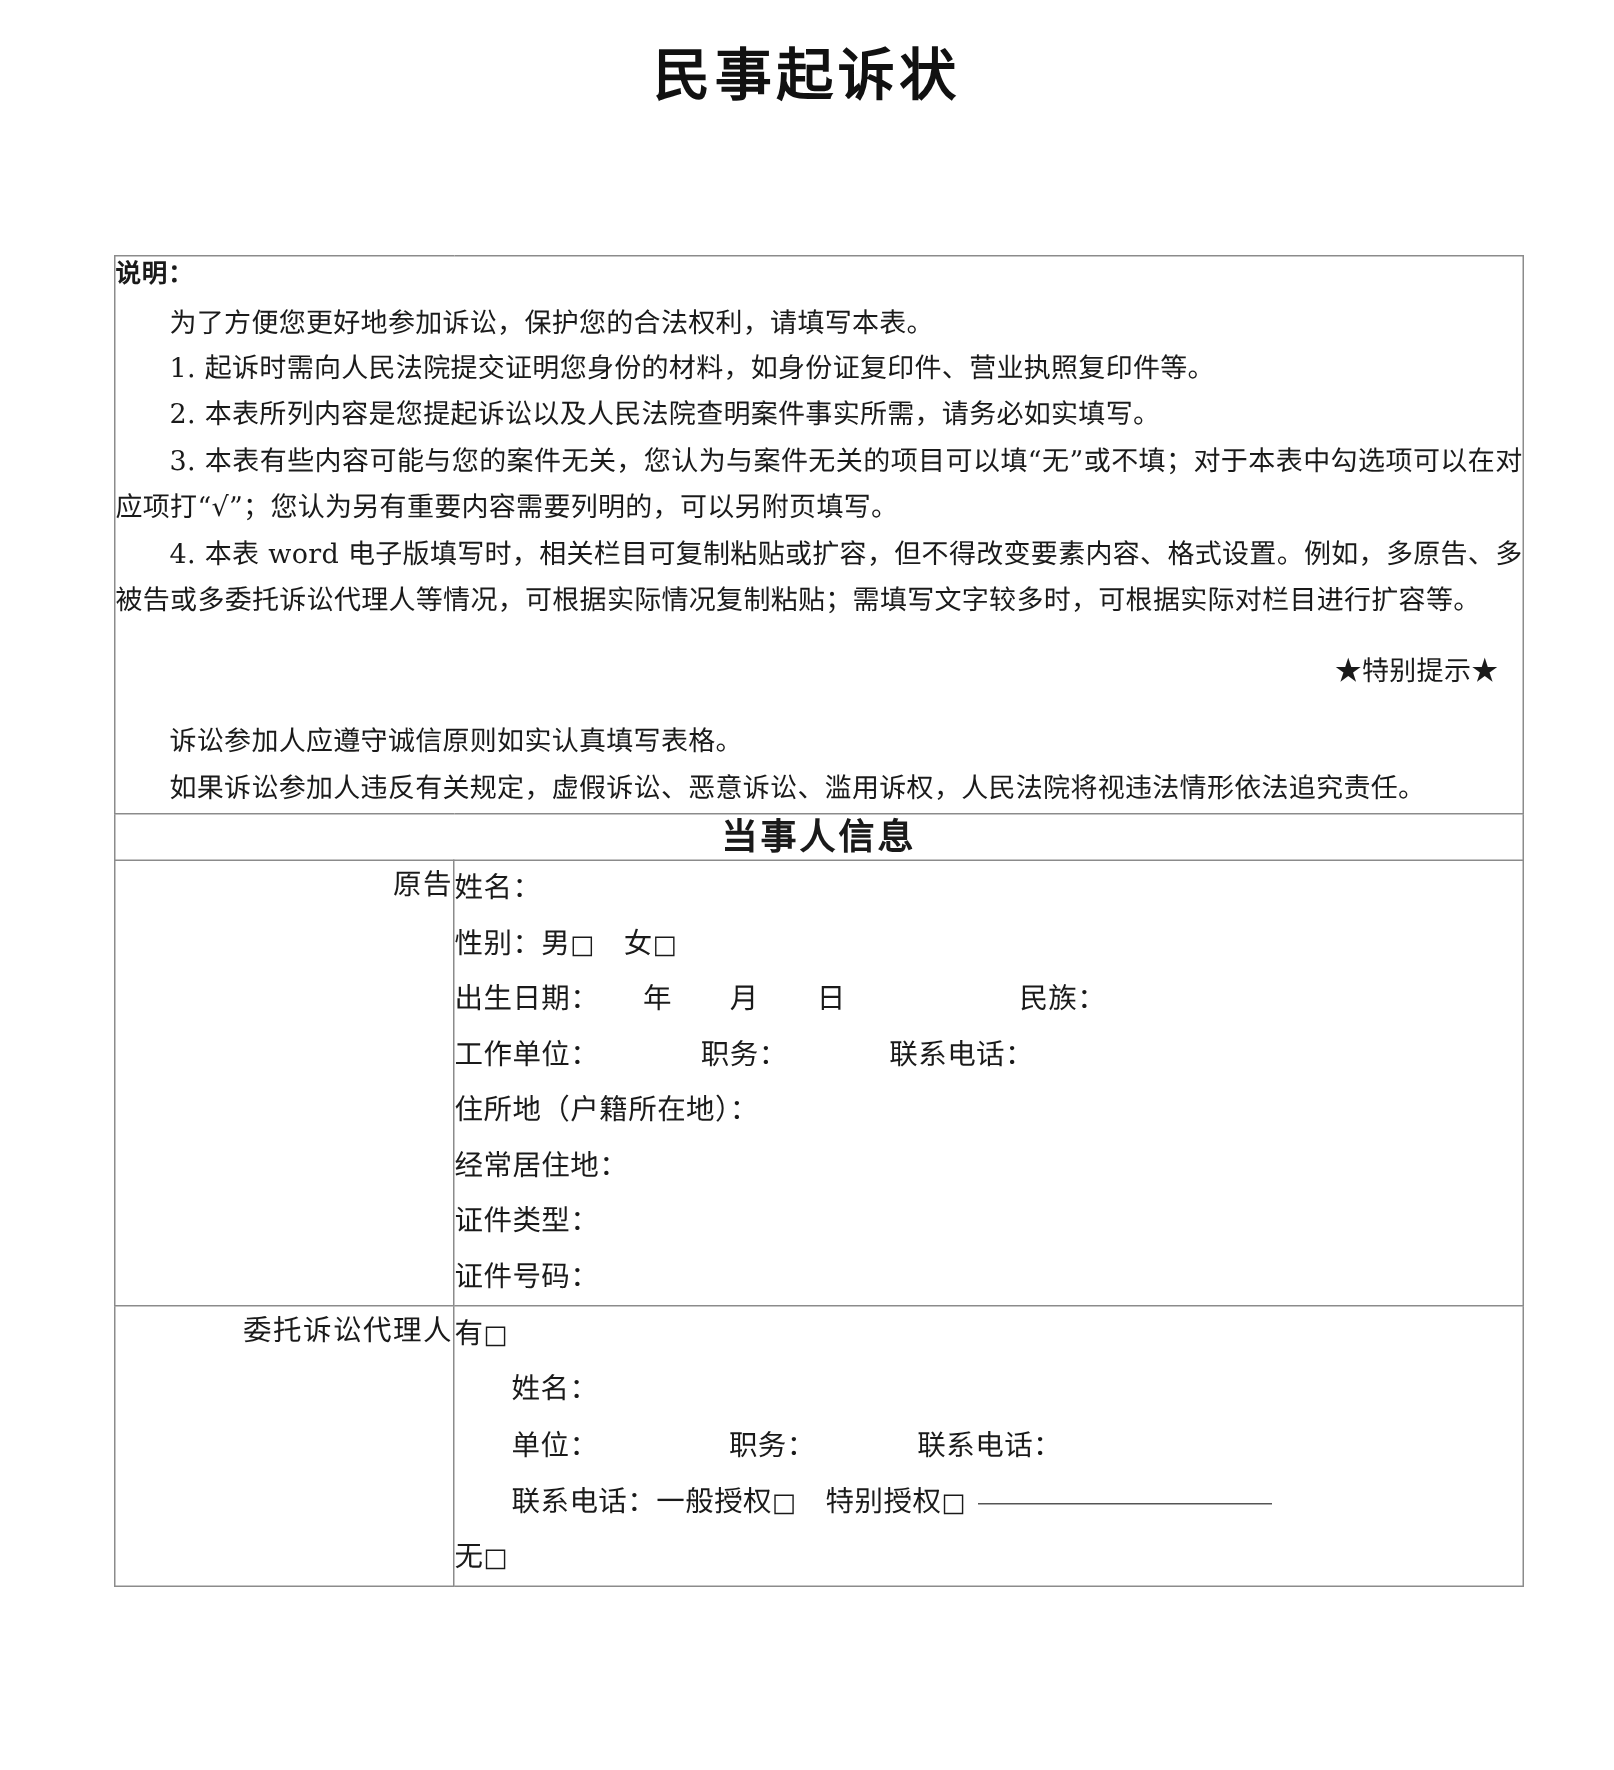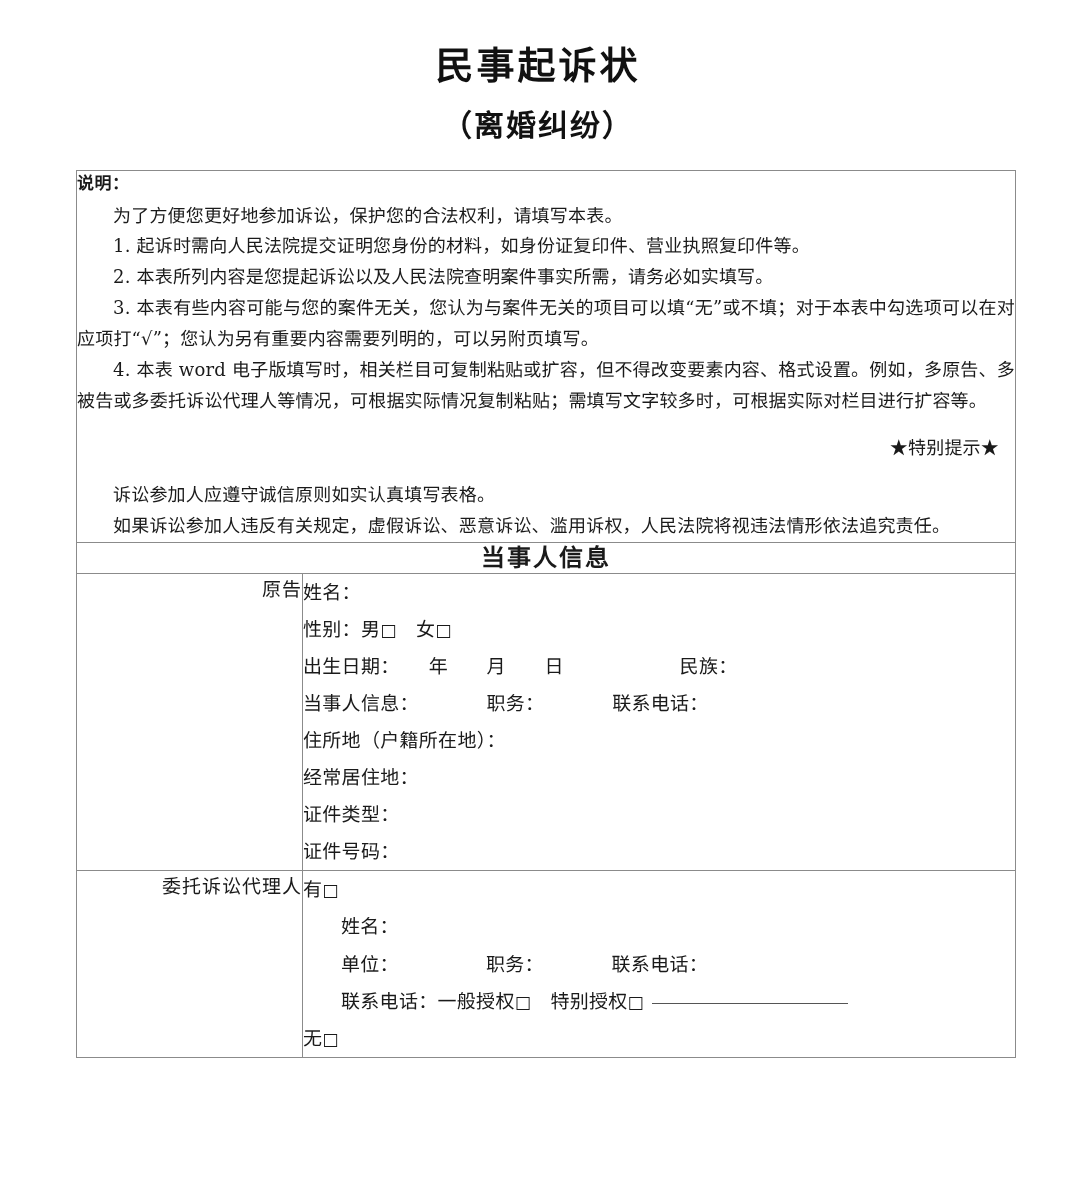--- a/index.html
+++ b/index.html
@@ -25,21 +25,21 @@
   
   .title-block {
     padding-top: 26px;
     text-align: center;
   }
   .doc-title {
     font-size: 38px;
     font-weight: bold;
     letter-spacing: 3px;
     line-height: 1.25;
-    margin: 16px;
+    margin: 0;
     color: #111111;
   }
   .doc-subtitle {
     font-size: 30px;
     font-weight: bold;
     letter-spacing: 2px;
     line-height: 1.35;
     margin: 10px 0 0 0;
     color: #111111;
   }
@@ -130,21 +130,20 @@
     margin-left: 8px;
   }
 </style>
 </head>
 <body>
 
 <div class="page">
 
   <div class="title-block">
     <h1 class="doc-title">民事起诉状</h1>
-    <div class="doc-subtitle">（离婚纠纷）</div>
   </div>
 
   <table class="form-table">
     <colgroup>
       <col style="width:226px">
       <col style="width:713px">
     </colgroup>
     <tbody>
 
       <tr>
@@ -168,21 +167,21 @@
       <tr>
         <td class="col-label">原告</td>
         <td class="col-fields">
 
           <div class="field-line"><span>姓名：</span></div>
 
           <div class="field-line"><span>性别：</span><span>男</span><span class="cbx">□</span>　<span>女</span><span class="cbx">□</span></div>
 
           <div class="field-line"><span>出生日期：</span>　　<span>年</span>　　<span>月</span>　　<span>日</span>　　　　　　<span>民族：</span></div>
 
-          <div class="field-line"><span>当事人信息：</span>　　　　<span>职务：</span>　　　　<span>联系电话：</span></div>
+          <div class="field-line"><span>工作单位：</span>　　　　<span>职务：</span>　　　　<span>联系电话：</span></div>
 
           <div class="field-line"><span>住所地（户籍所在地）：</span></div>
 
           <div class="field-line"><span>经常居住地：</span></div>
 
           <div class="field-line"><span>证件类型：</span></div>
 
           <div class="field-line"><span>证件号码：</span></div>
 
         </td>

